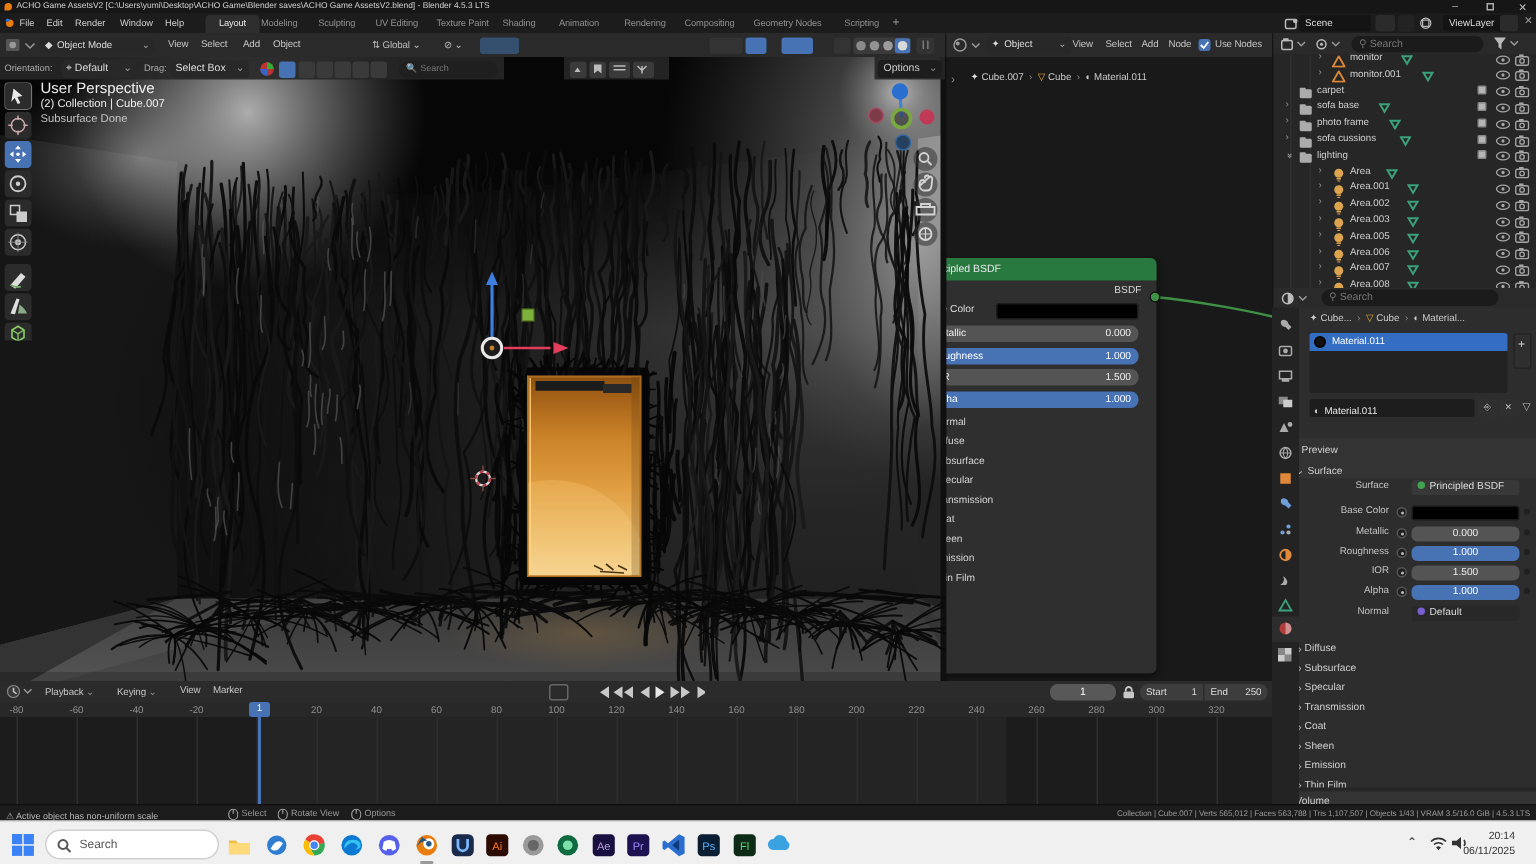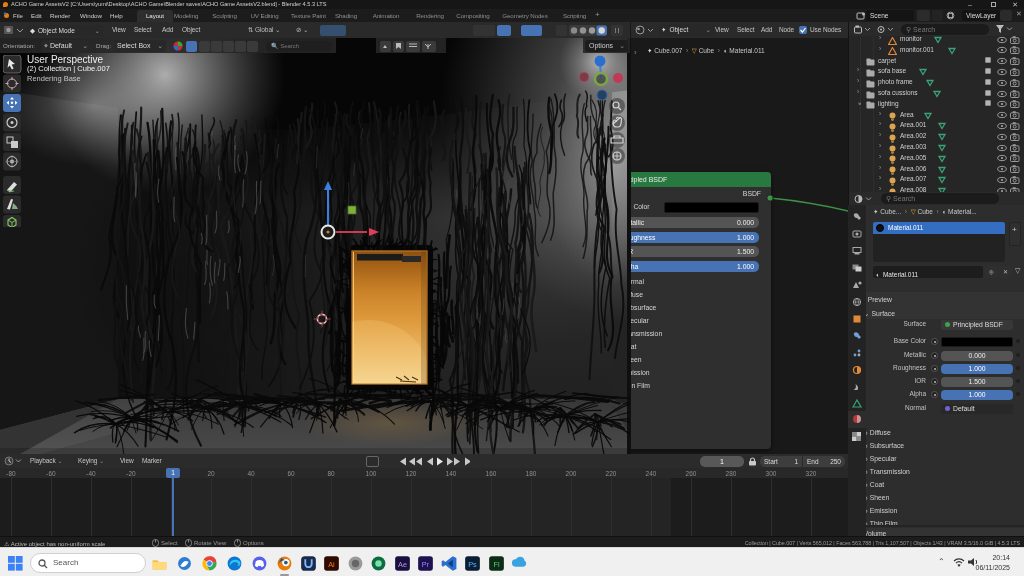--- a/index.html
+++ b/index.html
@@ -1087,21 +1087,21 @@
           <path d="M16,2 h5 v6 l-2.5,-2 -2.5,2 z" fill="#bbb"></path>
           <path d="M29,3 h8 m-8,2.5 h8" stroke="#bbb" stroke-width="1"></path>
           <path d="M45,3 l3,3 3,-3 m-3,0 v5" stroke="#bbb" stroke-width="1" fill="none"></path>
  </svg>
       </div>
  <div class="abs" style="left:583px;top:0;width:47px;height:15px;background:#262626e8;"></div>
  <div class="abs chip" style="left:585px;top:1.5px;width:43px;height:12px;background:#1d1d1d;font-size:7px;line-height:12px;color:#ccc;"><span style="margin-left:4px;">Options</span><span style="float:right;margin-right:3px;color:#888;">⌄</span></div>
 
  <div class="abs" style="left:27px;top:16px;font-size:10px;color:#fff;opacity:.92;">User Perspective</div>
  <div class="abs" style="left:27px;top:26px;font-size:7.5px;color:#fff;opacity:.92;">(2) Collection | Cube.007</div>
- <div class="abs" style="left:27px;top:36px;font-size:7.5px;color:#ddd;opacity:.85;">Rendering Base</div>
+ <div class="abs" style="left:27px;top:36px;font-size:7.5px;color:#ddd;opacity:.85;">Subsurface Done</div>
 
  <div class="abs" style="left:3px;top:17px;width:19px;height:172px;">
   <svg width="19" height="172">
    <rect x="0" y="0" width="18" height="18" rx="3" fill="#2b2b2b" stroke="#747474" stroke-width="0.8"></rect>
    <path d="M6,4 l6,5 -3.4,0.6 2,4 -1.8,0.8 -2,-4 -2.3,2.4 z" fill="#e8e8e8"></path>
    <rect x="0" y="19.5" width="18" height="18" rx="3" fill="#2b2b2b"></rect>
    <circle cx="9" cy="28.5" r="4.5" fill="none" stroke="#caa" stroke-width="1"></circle>
           <path d="M9,22 v3 M9,32 v3 M2.5,28.5 h3 M12.5,28.5 h3" stroke="#caa" stroke-width="1"></path>
    <rect x="0" y="39" width="18" height="18" rx="3" fill="#4772b3"></rect>
    <path d="M9,42 l2,2.5 h-4 z M9,53.5 l2,-2.5 h-4 z M3.5,47.8 l2.5,-2 v4 z M14.5,47.8 l-2.5,-2 v4 z" fill="#fff"></path>

